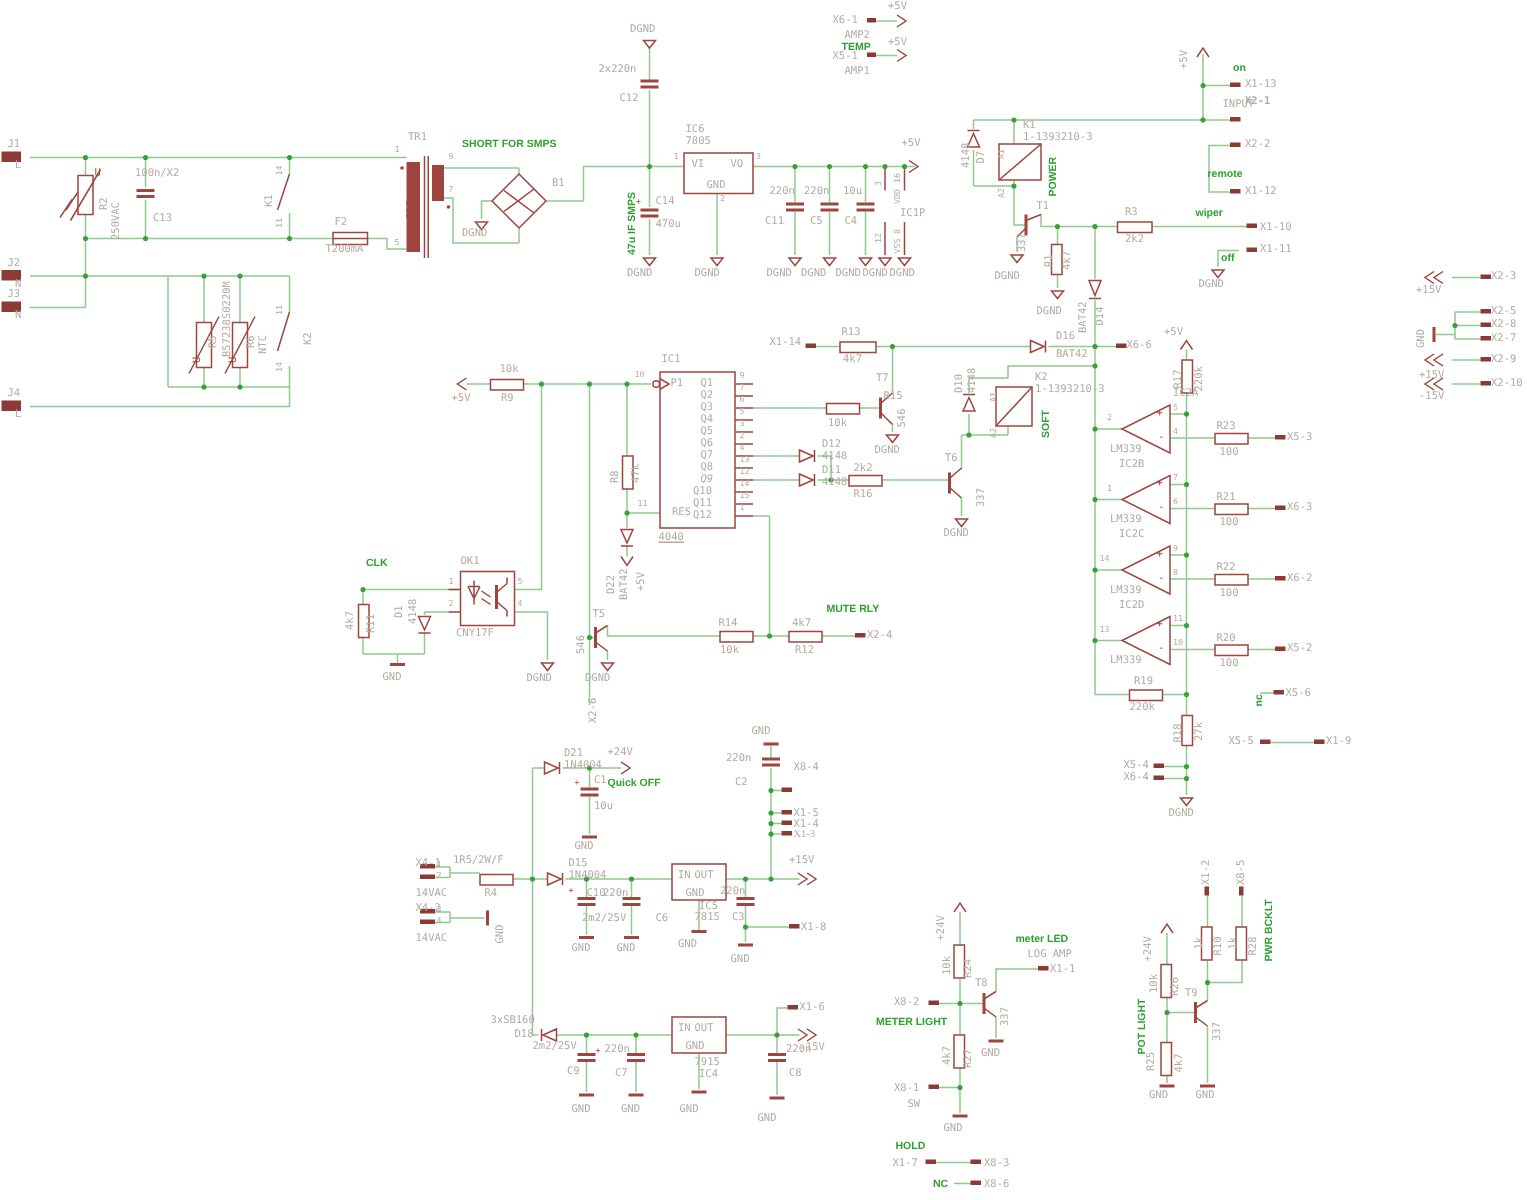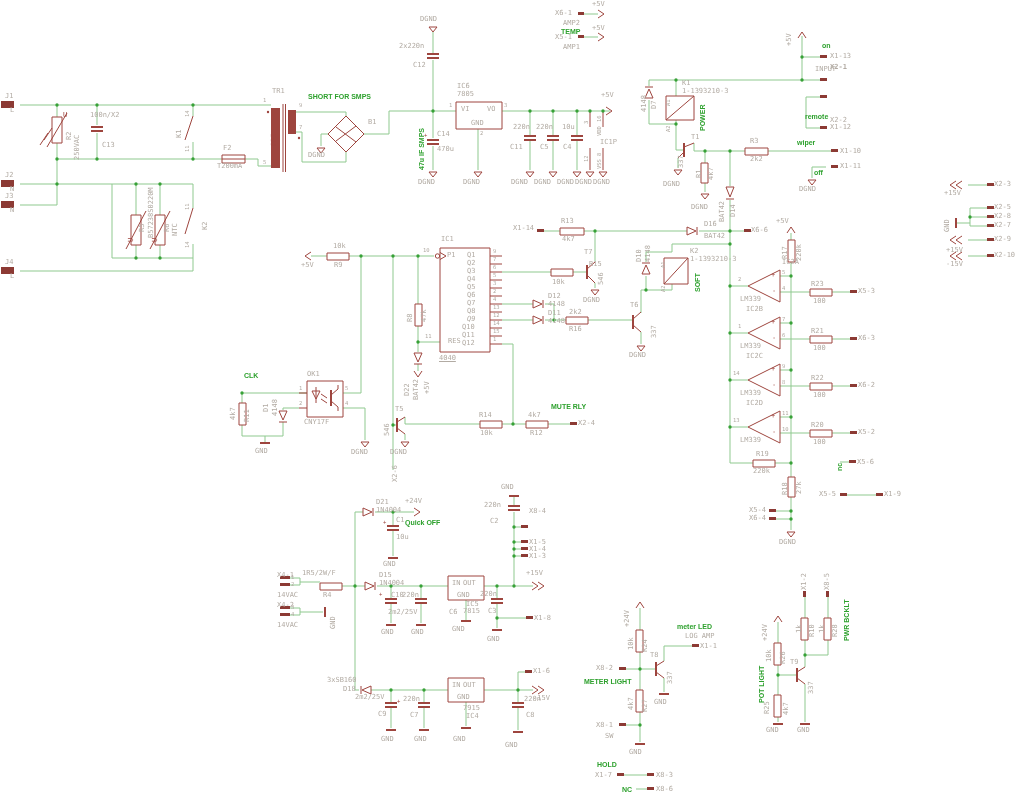--- a/index.html
+++ b/index.html
@@ -328,21 +328,21 @@
       <span class="lbl c-n" style="left: 797px; top: 139px;">wiper</span>
       <span class="lbl c-g" style="left: 840px; top: 148px;">X1-10</span>
       <span class="lbl c-n" style="left: 814px; top: 169px;">off</span>
       <span class="lbl c-g" style="left: 840px; top: 163px;">X1-11</span>
       <span class="lbl c-g" style="left: 799px; top: 186px;">DGND</span>
       <span class="lbl c-g rot" style="left: 786px; top: 46px;">+5V</span>
       <span class="lbl c-n" style="left: 822px; top: 42px;">on</span>
       <span class="lbl c-g" style="left: 830px; top: 53px;">X1-13</span>
       <span class="lbl c-g" style="left: 815px; top: 66px;">INPUT</span>
       <span class="lbl c-g" style="left: 830px; top: 64px; font-weight: bold;">X2-1</span>
-      <span class="lbl c-g" style="left: 830px; top: 93px; margin-top: 24px;">X2-2</span>
+      <span class="lbl c-g" style="left: 830px; top: 93px;">X2-2</span>
       <span class="lbl c-n" style="left: 805px; top: 113px;">remote</span>
       <span class="lbl c-g" style="left: 830px; top: 124px;">X1-12</span>
       <span class="lbl c-g" style="left: 994px; top: 181px;">X2-3</span>
       <span class="lbl c-g" style="left: 944px; top: 190px;">+15V</span>
       <span class="lbl c-g rot" style="left: 944px; top: 232px;">GND</span>
       <span class="lbl c-g" style="left: 994px; top: 204px;">X2-5</span>
       <span class="lbl c-g" style="left: 994px; top: 213px;">X2-8</span>
       <span class="lbl c-g" style="left: 994px; top: 222px;">X2-7</span>
       <span class="lbl c-g" style="left: 994px; top: 236px;">X2-9</span>
       <span class="lbl c-g" style="left: 946px; top: 247px;">+15V</span>
@@ -497,35 +497,35 @@
       <span class="lbl c-g" style="left: 396px; top: 517px;">C1</span>
       <span class="lbl c-g" style="left: 396px; top: 534px;">10u</span>
       <span class="lbl c-m sm" style="left: 383px; top: 520px;">+</span>
       <span class="lbl c-g" style="left: 383px; top: 561px;">GND</span>
       <span class="lbl c-g" style="left: 501px; top: 484px;">GND</span>
       <span class="lbl c-g" style="left: 484px; top: 502px;">220n</span>
       <span class="lbl c-g" style="left: 490px; top: 518px;">C2</span>
       <span class="lbl c-g" style="left: 529px; top: 508px; text-align: right;">X8-4</span>
       <span class="lbl c-g" style="left: 529px; top: 539px;">X1-5</span>
       <span class="lbl c-g" style="left: 529px; top: 546px;">X1-4</span>
-      <span class="lbl c-g" style="left: 529px; top: 553px;">X1-3</span>
+      <span class="lbl c-g" style="left: 529px; top: 553px; font-family: Liberation Serif, serif;">X1-3</span>
       <span class="lbl c-g" style="left: 526px; top: 570px;">+15V</span>
       <span class="lbl c-g" style="left: 277px; top: 572px;">X4-1</span>
       <span class="lbl c-g sm" style="left: 291px; top: 575px;">1</span>
       <span class="lbl c-g sm" style="left: 291px; top: 582px;">2</span>
       <span class="lbl c-g" style="left: 277px; top: 592px;">14VAC</span>
       <span class="lbl c-g" style="left: 302px; top: 570px;">1R5/2W/F</span>
       <span class="lbl c-g" style="left: 323px; top: 592px;">R4</span>
       <span class="lbl c-g" style="left: 379px; top: 572px;">D15</span>
       <span class="lbl c-g" style="left: 379px; top: 580px;">1N4004</span>
       <span class="lbl c-m sm" style="left: 379px; top: 592px;">+</span>
       <span class="lbl c-g" style="left: 391px; top: 592px;">C10</span>
       <span class="lbl c-g" style="left: 402px; top: 592px;">220n</span>
       <span class="lbl c-g" style="left: 388px; top: 609px;">2m2/25V</span>
-      <span class="lbl c-g" style="left: 420px; top: 609px; margin-left: 29px;">C6</span>
+      <span class="lbl c-g" style="left: 408px; top: 609px; margin-left: 29px;">C6</span>
       <span class="lbl c-g" style="left: 381px; top: 629px;">GND</span>
       <span class="lbl c-g" style="left: 411px; top: 629px;">GND</span>
       <span class="lbl c-g" style="left: 452px; top: 580px;">IN</span>
       <span class="lbl c-g" style="left: 463px; top: 580px;">OUT</span>
       <span class="lbl c-g" style="left: 457px; top: 592px;">GND</span>
       <span class="lbl c-g" style="left: 466px; top: 601px;">IC5</span>
       <span class="lbl c-g" style="left: 463px; top: 608px;">7815</span>
       <span class="lbl c-g" style="left: 480px; top: 591px;">220n</span>
       <span class="lbl c-g" style="left: 488px; top: 608px;">C3</span>
       <span class="lbl c-g" style="left: 452px; top: 626px;">GND</span>

